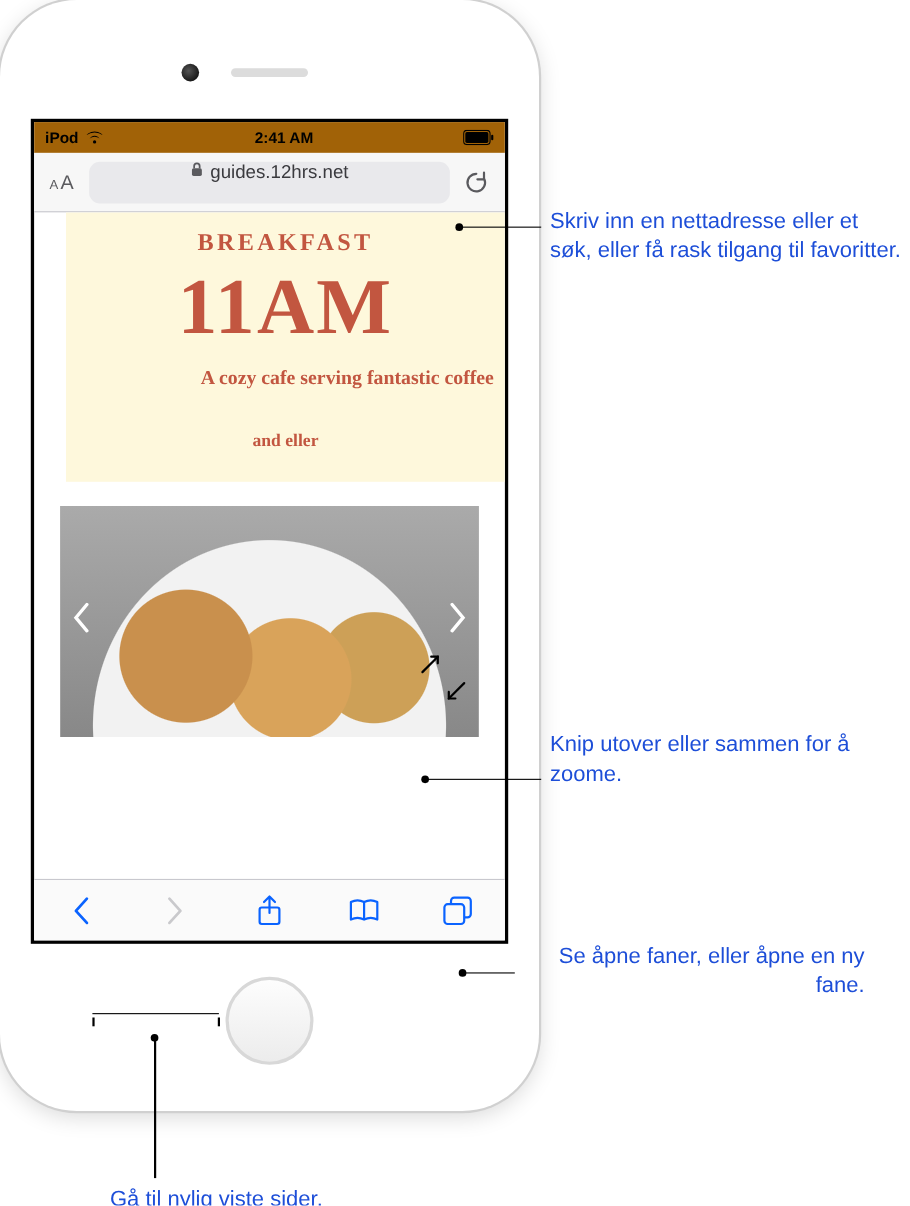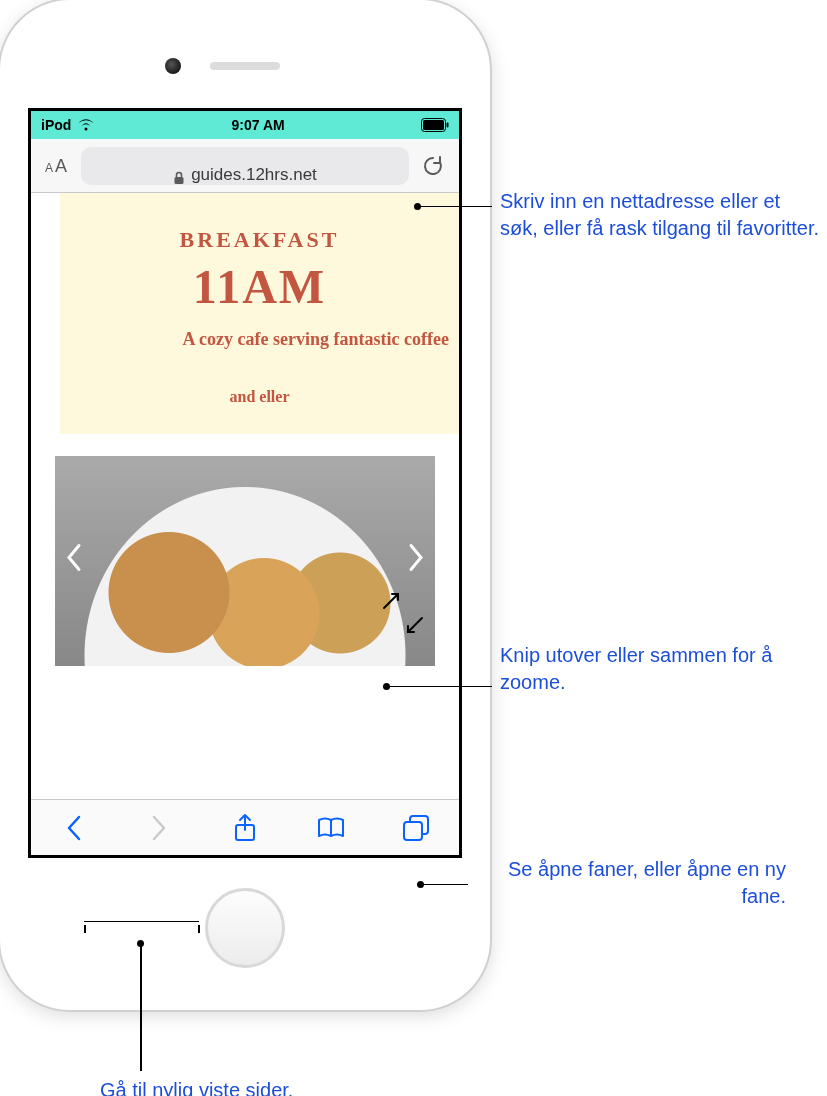--- a/index.html
+++ b/index.html
@@ -44,21 +44,21 @@
     border: 3px solid #000;
     position: relative;
     overflow: hidden;
     display: flex; flex-direction: column;
   }
   .status-bar {
     height: 28px;
     display: flex; align-items: center; justify-content: space-between;
     padding: 0 10px;
     font-size: 14px; font-weight: 600;
-    background: #5eead4;
+    background: #a16207;
   }
   .status-left { display: flex; align-items: center; gap: 6px; }
   .status-right { display: flex; align-items: center; gap: 4px; }
   .address-bar {
     height: 54px;
     background: #f7f7f7;
     border-bottom: 1px solid #c8c8ce;
     display: flex; align-items: center;
     padding: 0 6px;
     gap: 4px;
@@ -66,40 +66,40 @@
   .addr-btn {
     width: 40px; height: 40px;
     display: flex; align-items: center; justify-content: center;
     color: #5a5a5e;
   }
   .addr-field {
     flex: 1;
     background: #e9e9ec;
     border-radius: 10px;
     height: 38px;
-    display: flex; align-items: flex-end; justify-content: center;
+    display: flex; align-items: flex-start; justify-content: center;
     gap: 6px;
     color: #3a3a3e; font-size: 17px;
   }
   .content {
     flex: 1;
     position: relative;
     overflow: hidden;
   }
   .hero {
     background: #fef8dc;
-    padding: 34px 10px 28px;
+    padding: 14px 10px 28px;
     text-align: center;
     color: #c25640;
     font-family: Georgia, 'Times New Roman', serif;
     font-weight: 700;
     margin-left: 29px;
   }
   .hero .kicker { font-size: 22px; letter-spacing: 3px; margin-bottom: 10px; }
-  .hero .big { font-size: 48px; letter-spacing: 2px; line-height: 1; margin-bottom: 18px; }
+  .hero .big { font-size: 72px; letter-spacing: 2px; line-height: 1; margin-bottom: 18px; }
   .hero .sub { font-size: 18px; margin-bottom: 38px; text-align: right; }
   .hero .tag { font-size: 16px; }
   .photo-wrap { padding: 22px 24px 0; position: relative; }
   .photo {
     width: 100%; height: 210px;
     background:
       radial-gradient(circle at 30% 65%, #c9904d 0 60px, transparent 61px),
       radial-gradient(circle at 55% 75%, #d9a35a 0 55px, transparent 56px),
       radial-gradient(circle at 75% 70%, #cda057 0 50px, transparent 51px),
       radial-gradient(ellipse at 50% 95%, #f2f2f2 0 160px, transparent 161px),
@@ -144,21 +144,21 @@
   }
   .callout .line::after {
     content: '';
     position: absolute;
     width: 7px; height: 7px; border-radius: 50%;
     background: #000;
   }
   .c1 { top: 188px; left: 500px; width: 320px; }
   .c1 .line { top: 18px; left: -82px; width: 74px; }
   .c1 .line::after { left: -4px; top: -4px; }
-  .c2 { top: 642px; left: 500px; width: 310px; }
+  .c2 { top: 664px; left: 500px; width: 310px; }
   .c2 .line { top: 44px; left: -113px; width: 105px; }
   .c2 .line::after { left: -4px; top: -4px; }
   .c3 { top: 856px; left: 476px; width: 310px; text-align: right; }
   .c3 .line { top: 28px; left: -55px; width: 47px; }
   .c3 .line::after { left: -4px; top: -4px; }
   .c4 { top: 1052px; left: 100px; margin-top: 25px; }
   .c4 .elbow {
     position: absolute;
     left: 40px; top: -134px;
     width: 1.5px; height: 128px;
@@ -196,21 +196,21 @@
 
   <div class="screen">
 
     <div class="status-bar">
       <div class="status-left">
         <span>iPod</span>
         <svg width="18" height="14" viewBox="0 0 18 14">
             <path d="M9 12.5a1.5 1.5 0 100-3 1.5 1.5 0 000 3zM4.5 8l1.6-1.6a5 5 0 015.8 0L13.5 8a7 7 0 00-9 0zM1.5 5l1.6-1.6a10 10 0 0111.8 0L16.5 5a12 12 0 00-15 0z" fill="#000"></path>
           </svg>
       </div>
-      <div>9:07 AM</div>
+      <div>2:41 AM</div>
       <div class="status-right">
         <svg width="28" height="14" viewBox="0 0 28 14">
             <rect x="0.5" y="0.5" width="24" height="13" rx="3" fill="none" stroke="#000"></rect>
             <rect x="2" y="2" width="21" height="10" rx="1.5" fill="#000"></rect>
             <rect x="25.5" y="4.5" width="2" height="5" rx="1" fill="#000"></rect>
           </svg>
       </div>
     </div>
 
     <div class="address-bar">

